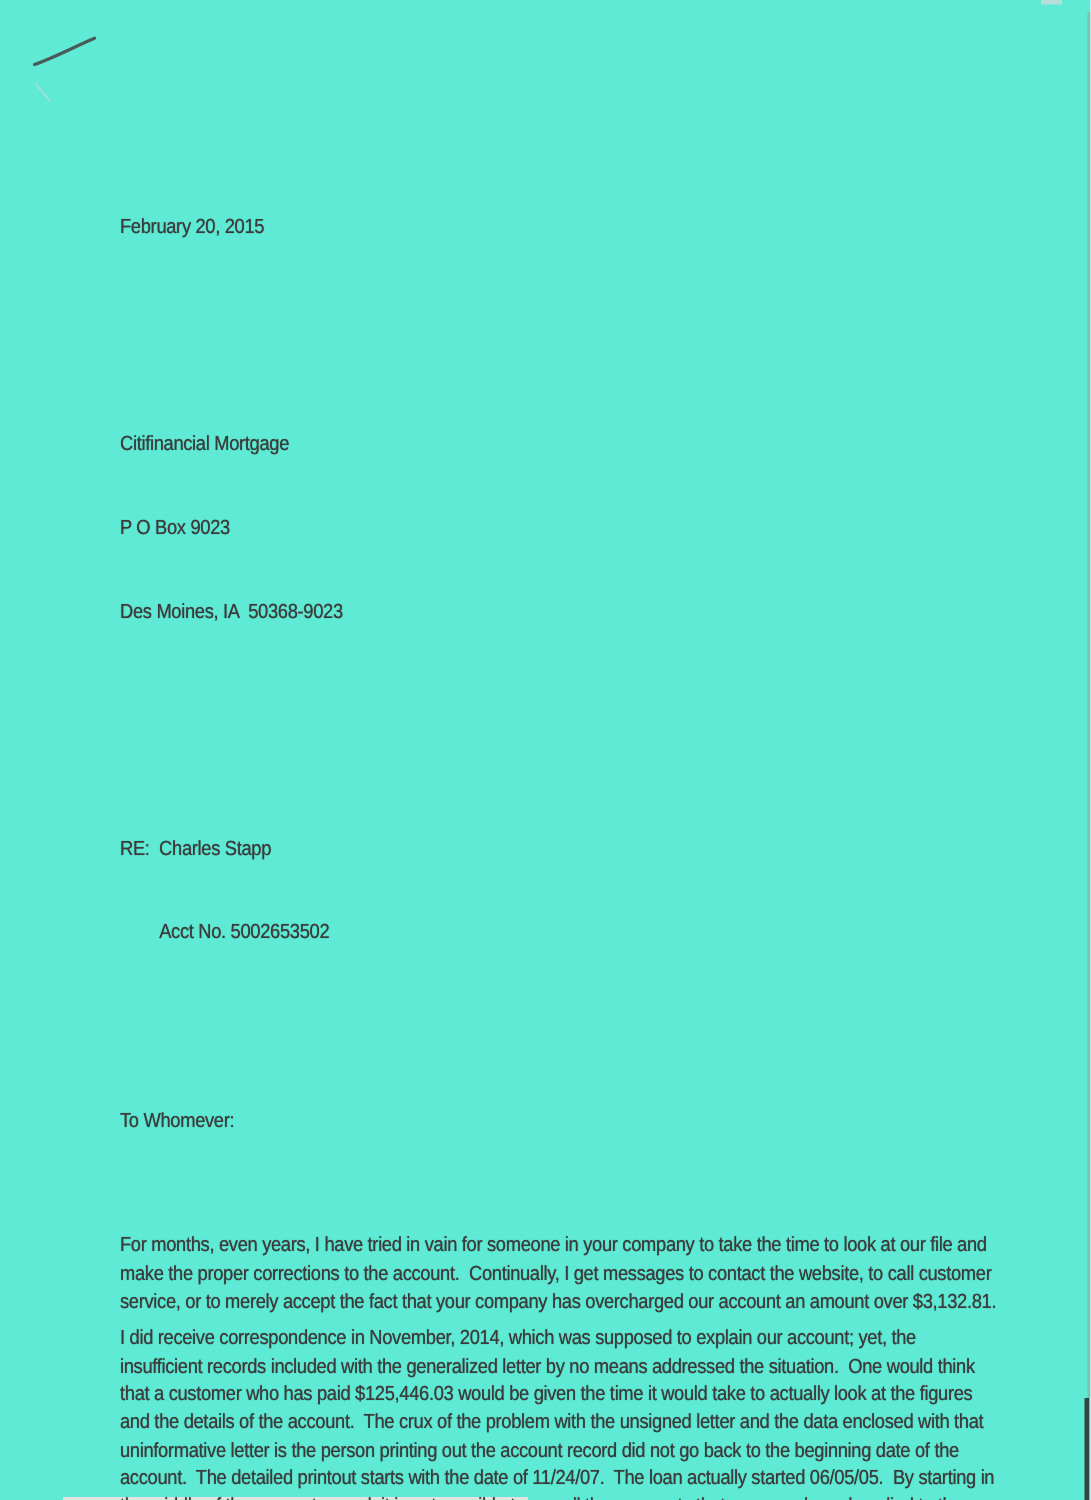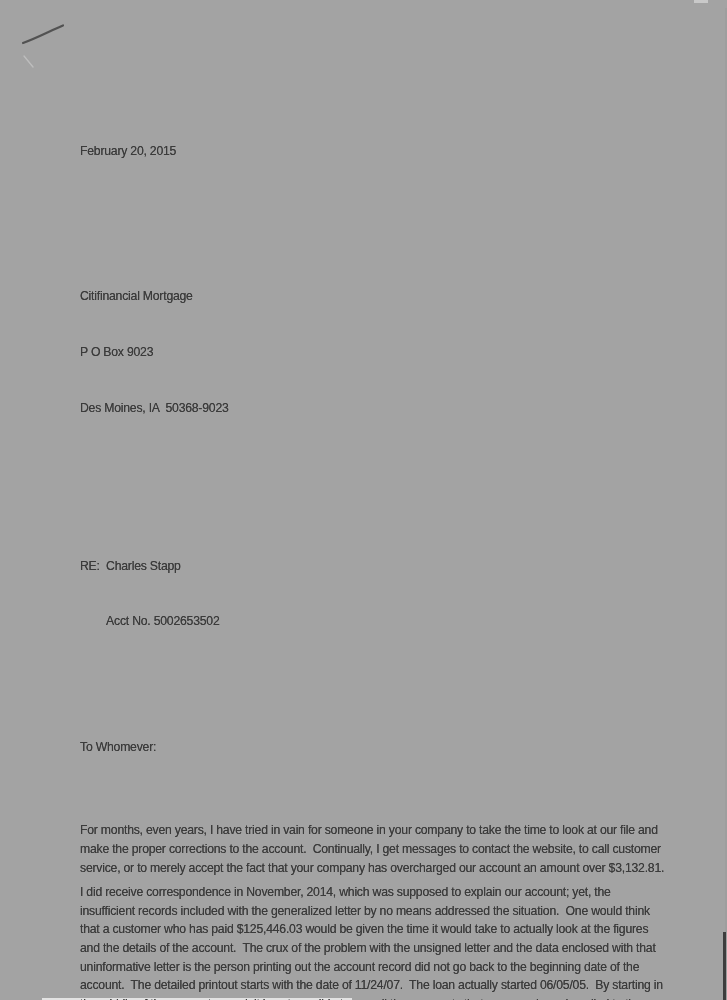--- a/index.html
+++ b/index.html
@@ -1,21 +1,21 @@
 <!DOCTYPE html>
 <html><head>
 <meta charset="utf-8">
 <style>
   html, body { margin: 0; padding: 0; background: #ffffff; }
 
   .page {
     position: relative;
     width: 727px;
     height: 1000px;
-    background: #a3a3a3;
+    background: #5eead4;
     overflow: hidden;
     font-family: "Liberation Sans", "DejaVu Sans", sans-serif;
     color: #3b3b3b;
   }
 
   
   .letter {
     position: absolute;
     left: 80px;
     top: 86px;

